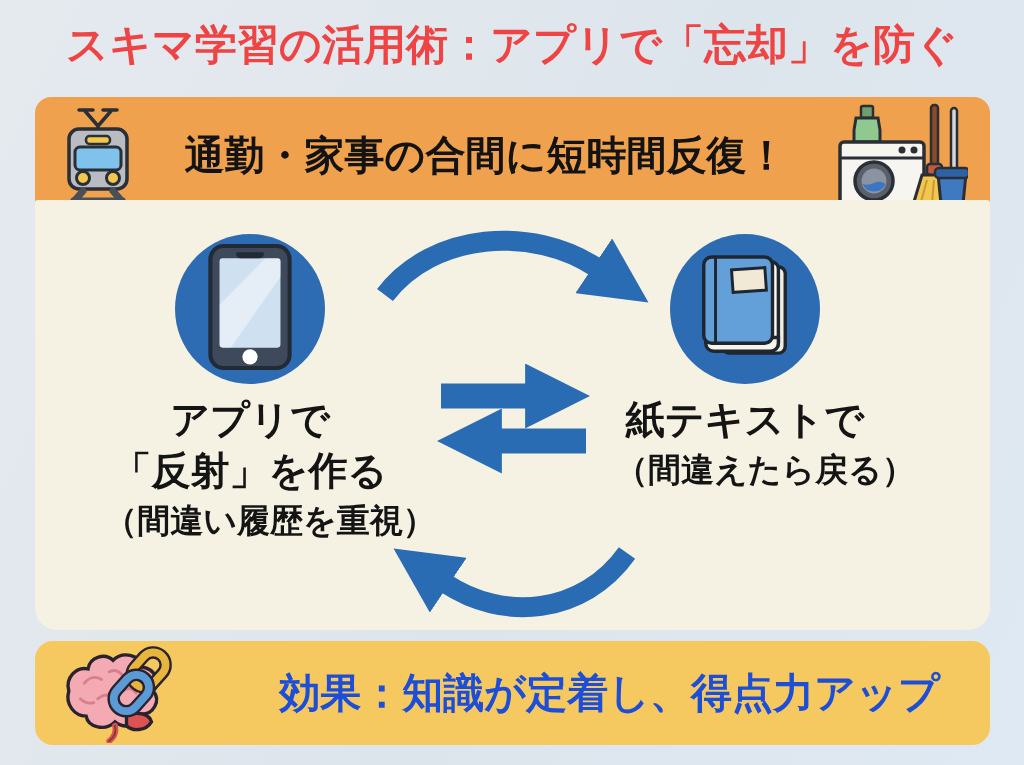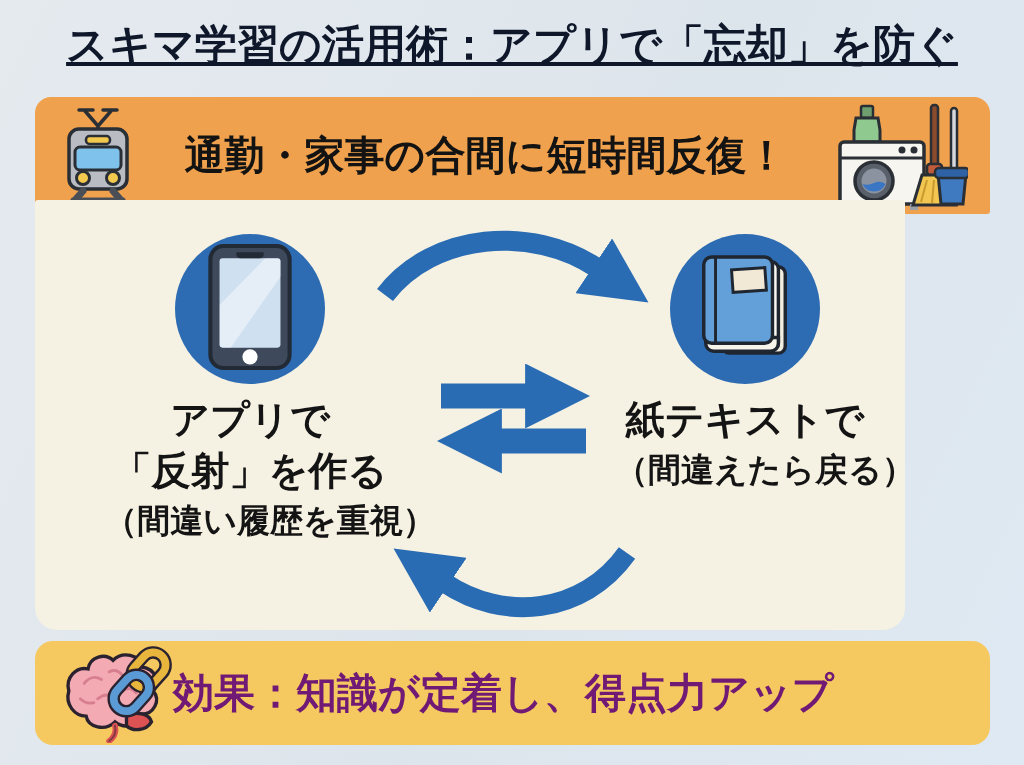--- a/index.html
+++ b/index.html
@@ -5,46 +5,45 @@
   * { margin:0; padding:0; box-sizing:border-box; }
   html,body { width:1024px; height:765px; }
   body{
     font-family:"Liberation Sans","DejaVu Sans",sans-serif;
     background:linear-gradient(115deg,#e5eaef 0%,#dde5ec 55%,#dfe9f3 100%);
     position:relative; overflow:hidden; color:#141414;
   }
   .title{
     position:absolute; left:0; top:12px; width:1024px; height:66px;
     display:flex; align-items:center; justify-content:center;
-    font-size:42px; font-weight:900; letter-spacing:0px; color:#0f172a;
+    font-size:42px; font-weight:900; letter-spacing:0px; color:#ef4444;
     white-space:nowrap;
-    text-decoration:underline;
   }
   .banner{
     position:absolute; left:35px; width:955px;
     display:flex; align-items:center;
   }
   .banner-top{
     top:97px; height:117px; background:#f0a14d;
     border-radius:16px 16px 3px 3px; padding:0 22px;
   }
   .banner-top .banner-text{
     flex:1; text-align:center; font-size:40px; font-weight:900;
     color:#131313; white-space:nowrap;
   }
   .banner-bottom{
     top:641px; height:104px; background:#f5c95f;
     border-radius:18px; padding:0 20px;
   }
   .banner-bottom .banner-text{
-    flex:1; text-align:left; font-size:41px; font-weight:900;
-    color:#701a75; white-space:nowrap; padding-right:30px;
+    flex:1; text-align:right; font-size:41px; font-weight:900;
+    color:#1d4ed8; white-space:nowrap; padding-right:30px;
   }
   .main-card{
-    position:absolute; left:35px; top:200px; width:870px; height:430px;
+    position:absolute; left:35px; top:200px; width:955px; height:430px;
     background:#f6f2e3; border-radius:3px 3px 22px 22px;
   }
   .node{
     position:absolute; top:34px; width:430px;
     display:flex; flex-direction:column; align-items:center;
     text-align:center;
   }
   .node-left{ left:0; }
   .node-right{ left:495px; }
   .node-circle{

